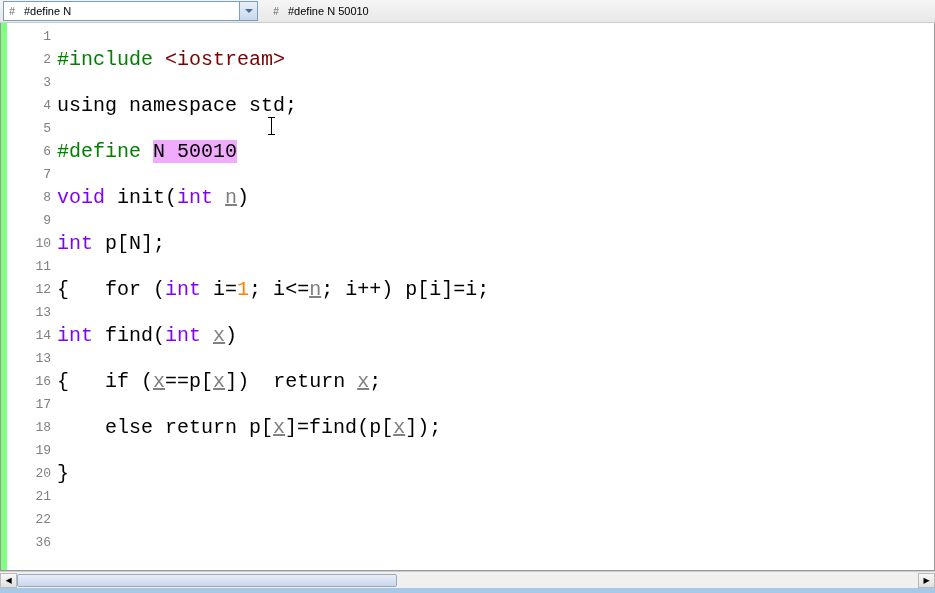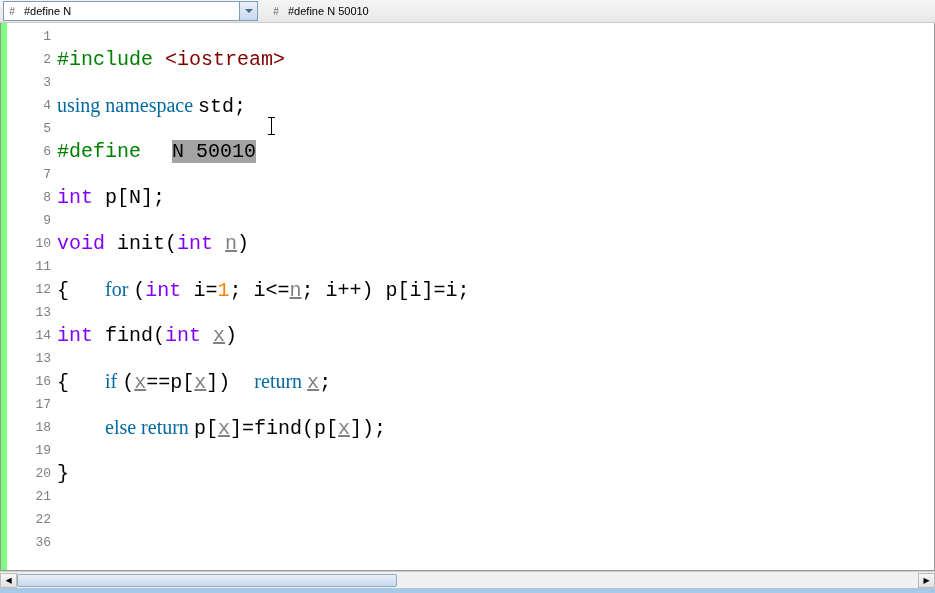--- a/index.html
+++ b/index.html
@@ -91,29 +91,29 @@
   flex: 1;
   background: #fff;
   line-height: 23px;
   padding-top: 2px;
   font-size: 20px;
   white-space: pre;
   position: relative;
 }
 .line { height: 23px; }
 .tok-pre   { color: #008000; }
-.tok-kw    { color: #0369a1; font-family: Liberation Serif, serif; }
+.tok-kw    { color: #000000; }
 .tok-type  { color: #8000ff; }
 .tok-ns    { color: #800000; }
 .tok-gray  { color: #808080; }
 .tok-num   { color: #ff8000; }
 .tok-punc  { color: #000; }
 .tok-txt   { color: #000; }
 .under { text-decoration: underline; }
-.hl { background: #a3a3a3; margin-left: 19px; }
+.hl { background: #f0abfc; }
 .cursor {
   position: absolute;
   width: 1px;
   height: 18px;
   background: #000;
 }
 .cursor::before, .cursor::after {
   content: "";
   position: absolute;
   width: 7px;
@@ -160,22 +160,22 @@
   </div>
 </div>
 
 <div class="editor-wrap">
   <div class="fold-bar"></div>
   <div class="gutter"><div>1</div><div>2</div><div>3</div><div>4</div><div>5</div><div>6</div><div>7</div><div>8</div><div>9</div><div>10</div><div>11</div><div>12</div><div>13</div><div>14</div><div>13</div><div>16</div><div>17</div><div>18</div><div>19</div><div>20</div><div>21</div><div>22</div><div>36</div></div>
   <div class="code">
 <div class="line"><span class="tok-pre">#include </span><span class="tok-ns">&lt;iostream&gt;</span></div>
 <div class="line"><span class="tok-kw">using </span><span class="tok-kw">namespace </span><span class="tok-txt">std</span><span class="tok-punc">;</span></div>
 <div class="line"><span class="tok-pre">#define </span><span class="hl tok-txt">N 50010</span></div>
+<div class="line"><span class="tok-type">void </span><span class="tok-txt">init</span><span class="tok-punc">(</span><span class="tok-type">int </span><span class="tok-gray under">n</span><span class="tok-punc">)</span></div>
 <div class="line"><span class="tok-type">int </span><span class="tok-txt">p</span><span class="tok-punc">[N];</span></div>
-<div class="line"><span class="tok-type">void </span><span class="tok-txt">init</span><span class="tok-punc">(</span><span class="tok-type">int </span><span class="tok-gray under">n</span><span class="tok-punc">)</span></div>
 <div class="line"><span class="tok-punc">{   </span><span class="tok-kw">for </span><span class="tok-punc">(</span><span class="tok-type">int </span><span class="tok-txt">i</span><span class="tok-punc">=</span><span class="tok-num">1</span><span class="tok-punc">; i</span><span class="tok-punc">&lt;=</span><span class="tok-gray under">n</span><span class="tok-punc">; i</span><span class="tok-punc">++) </span><span class="tok-txt">p</span><span class="tok-punc">[</span><span class="tok-txt">i</span><span class="tok-punc">]=</span><span class="tok-txt">i</span><span class="tok-punc">;</span></div>
 <div class="line"><span class="tok-type">int </span><span class="tok-txt">find</span><span class="tok-punc">(</span><span class="tok-type">int </span><span class="tok-gray under">x</span><span class="tok-punc">)</span></div>
 <div class="line"><span class="tok-punc">{   </span><span class="tok-kw">if </span><span class="tok-punc">(</span><span class="tok-gray under">x</span><span class="tok-punc">==</span><span class="tok-txt">p</span><span class="tok-punc">[</span><span class="tok-gray under">x</span><span class="tok-punc">])  </span><span class="tok-kw">return </span><span class="tok-gray under">x</span><span class="tok-punc">;</span></div>
 <div class="line"><span>    </span><span class="tok-kw">else return </span><span class="tok-txt">p</span><span class="tok-punc">[</span><span class="tok-gray under">x</span><span class="tok-punc">]=</span><span class="tok-txt">find</span><span class="tok-punc">(</span><span class="tok-txt">p</span><span class="tok-punc">[</span><span class="tok-gray under">x</span><span class="tok-punc">]);</span></div>
 <div class="line"><span class="tok-punc">}</span></div>
 
 
 
 
 

